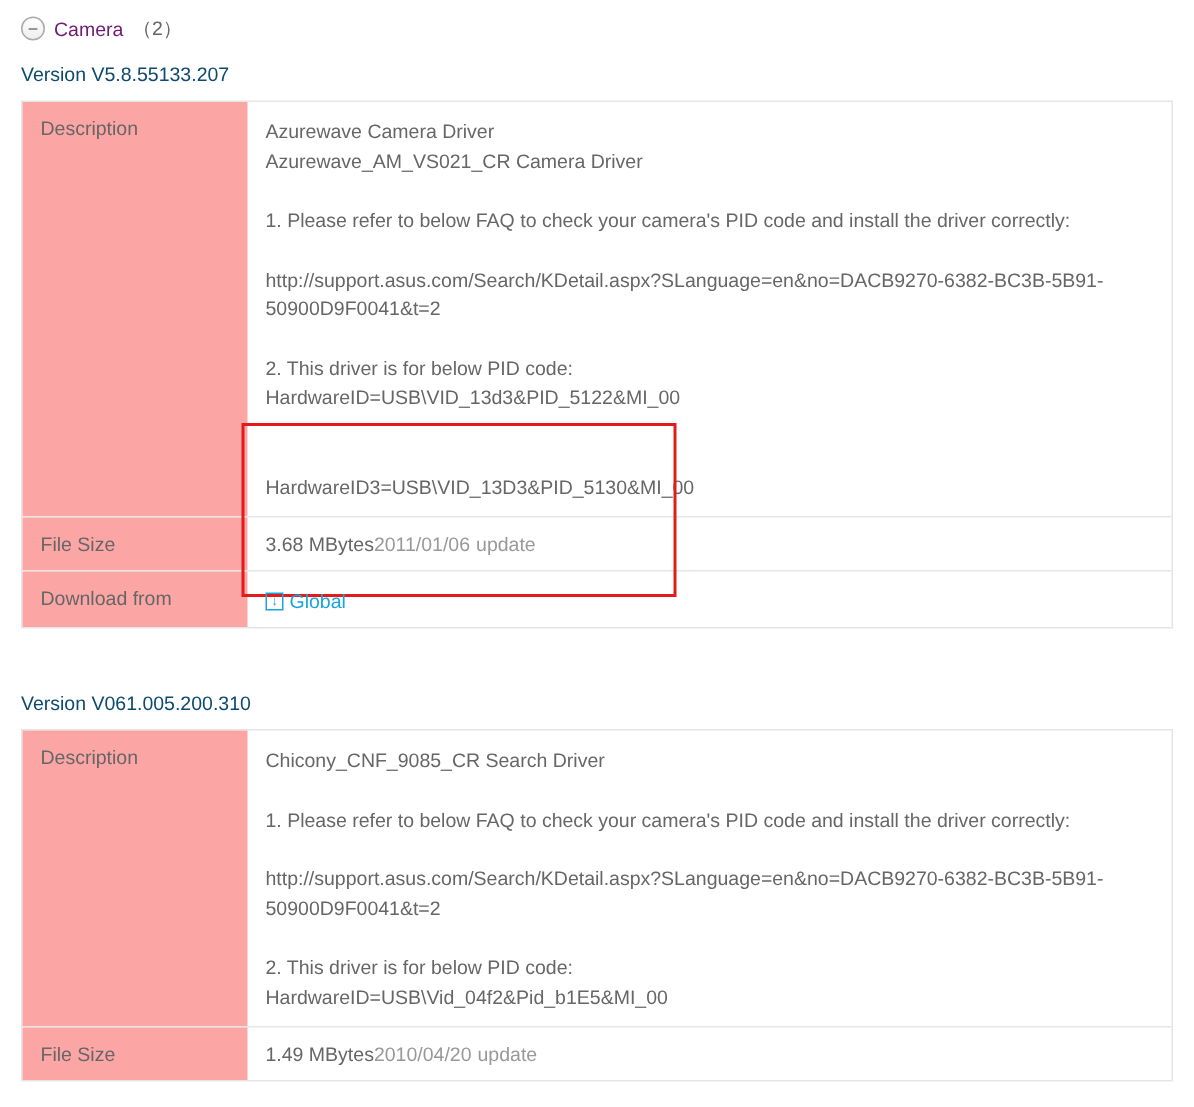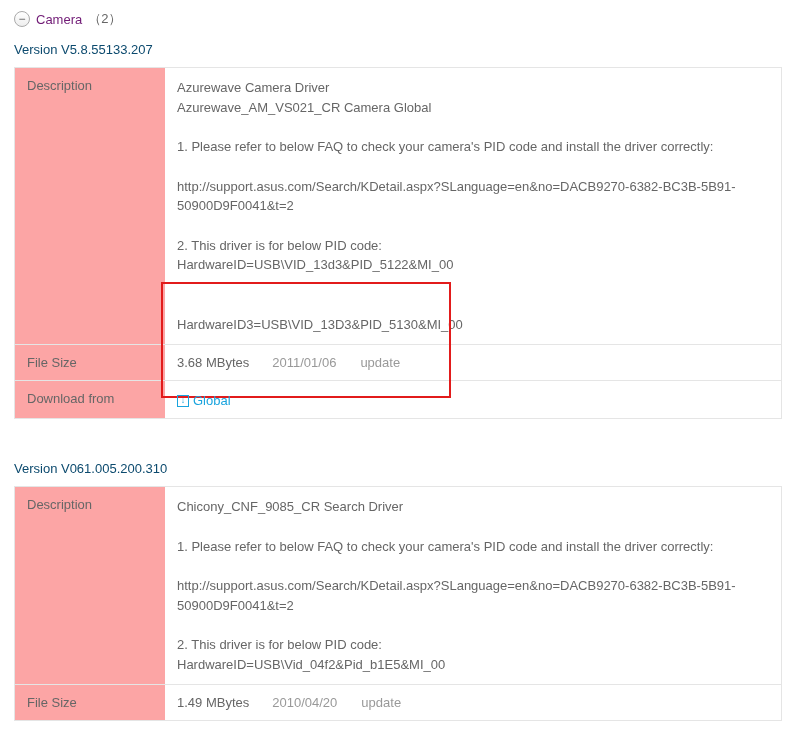--- a/index.html
+++ b/index.html
@@ -67,22 +67,21 @@
 .desc-text { line-height: 1.5; }
 .desc-text p { margin: 0; }
 .desc-spacer { height: 20px; }
 .file-meta {
   display: flex;
   align-items: center;
 }
 .file-date-update {
   color: #999;
   display: flex;
-  gap: 24px;
-  margin-left: 23px;
+  gap: 4px;
 }
 .download-link {
   color: #1aa4de;
   display: inline-flex;
   align-items: center;
   gap: 4px;
   cursor: pointer;
 }
 .dl-icon {
   width: 12px;
@@ -110,21 +109,21 @@
   <span class="section-count">（2）</span>
 </div>
 
 <div class="version-label">Version V5.8.55133.207</div>
 
 <div class="card">
   <div class="row">
     <div class="row-label">Description</div>
     <div class="row-content desc-text">
       <p>Azurewave Camera Driver</p>
-      <p>Azurewave_AM_VS021_CR Camera Global</p>
+      <p>Azurewave_AM_VS021_CR Camera Driver</p>
       <div class="desc-spacer"></div>
       <p>1. Please refer to below FAQ to check your camera's PID code and install the driver correctly:</p>
       <div class="desc-spacer"></div>
       <p>http://support.asus.com/Search/KDetail.aspx?SLanguage=en&amp;no=DACB9270-6382-BC3B-5B91-50900D9F0041&amp;t=2</p>
       <div class="desc-spacer"></div>
       <p>2. This driver is for below PID code:</p>
       <p>HardwareID=USB\VID_13d3&amp;PID_5122&amp;MI_00</p>
       <div class="desc-spacer"></div>
       <div class="desc-spacer"></div>
       <p>HardwareID3=USB\VID_13D3&amp;PID_5130&amp;MI_00</p>

